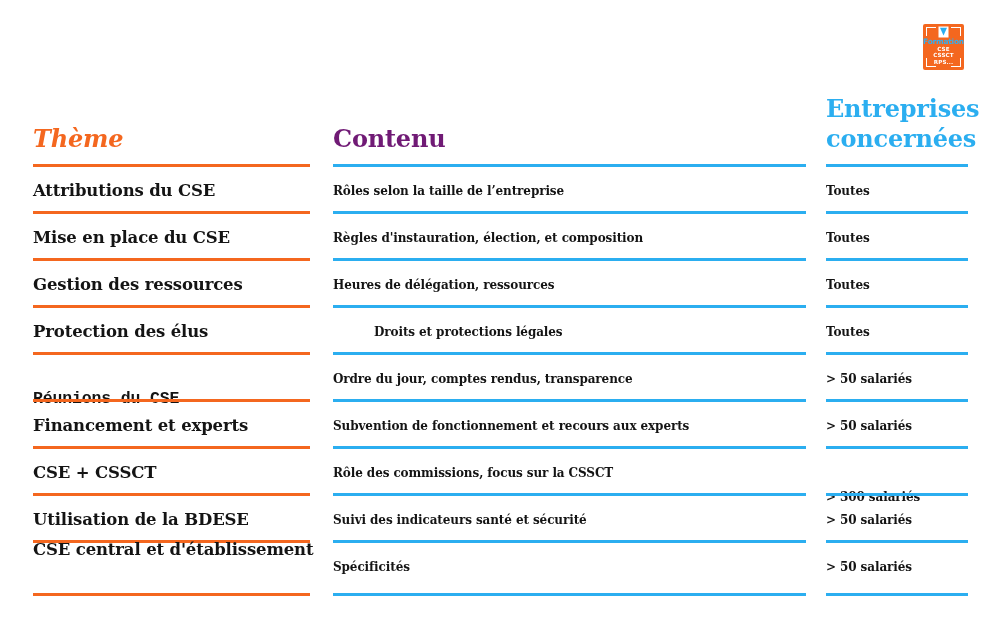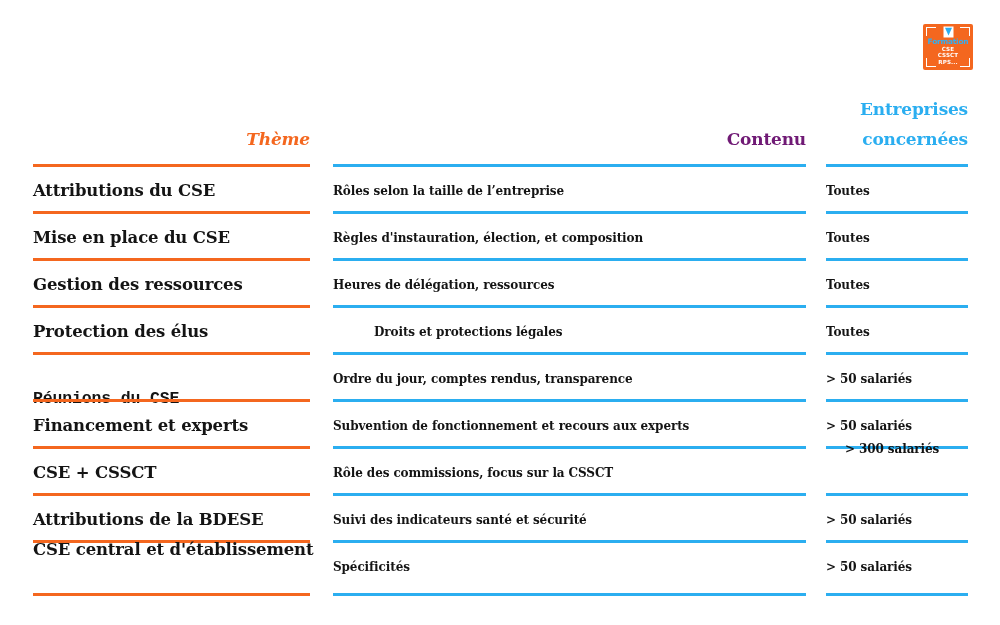--- a/index.html
+++ b/index.html
@@ -21,21 +21,21 @@
     width: 1000px;
     height: 625px;
     box-sizing: border-box;
   }
 
   
   .logo {
     position: absolute;
     top: 24px;
     left: 923px;
-    width: 50px;
+    width: 41px;
     height: 46px;
     background: #F4671F;
     border-radius: 2px;
     box-sizing: border-box;
     padding: 3px;
   }
   .logo-inner {
     position: relative;
     width: 100%;
     height: 100%;
@@ -114,24 +114,24 @@
   }
   .col-theme      { left: 33px;  width: 277px; }
   .col-contenu    { left: 333px; width: 473px; }
   .col-entreprise { left: 826px; width: 142px; }
 
   .col-head {
     position: absolute;
     left: 0;
     right: 0;
     bottom: 0;
-    text-align: right;
+    text-align: left;
     font-family: "DejaVu Serif", "Liberation Serif", serif;
     font-weight: 700;
-    font-size: 17px;
+    font-size: 24px;
     line-height: 30px;
     letter-spacing: -0.2px;
   }
   .head-zone {
     position: absolute;
     left: 0; right: 0;
     top: 88px;
     height: 66px;
   }
   .col-theme .col-head      { color: #F4671F; font-style: italic; }
@@ -204,21 +204,21 @@
           <div class="cell cell-theme" style="top: 275px;">Gestion des ressources</div>
           <div class="rule rule-orange" style="top: 305px;"></div>
           <div class="cell cell-theme" style="top: 322px;">Protection des élus</div>
           <div class="rule rule-orange" style="top: 352px;"></div>
           <div class="cell cell-theme" style="top: 389px; font-family: Liberation Mono, monospace;">Réunions du CSE</div>
           <div class="rule rule-orange" style="top: 399px;"></div>
           <div class="cell cell-theme" style="top: 416px;">Financement et experts</div>
           <div class="rule rule-orange" style="top: 446px;"></div>
           <div class="cell cell-theme" style="top: 463px;">CSE + CSSCT</div>
           <div class="rule rule-orange" style="top: 493px;"></div>
-          <div class="cell cell-theme" style="top: 510px;">Attributions de la BDESE</div>
+          <div class="cell cell-theme" style="top: 510px;">Utilisation de la BDESE</div>
           <div class="rule rule-orange" style="top: 540px;"></div>
           <div class="cell cell-theme" style="top: 540px;">CSE central et d'établissement</div>
           <div class="rule rule-orange" style="top: 593px;"></div>
         </div>
     </div>
 
     <div class="col col-contenu">
       <div class="head-zone">
         <div class="col-head">Contenu</div>
       </div>
@@ -256,21 +256,21 @@
           <div class="cell cell-plain" style="top: 228px;">Toutes</div>
           <div class="rule rule-blue" style="top: 258px;"></div>
           <div class="cell cell-plain" style="top: 275px;">Toutes</div>
           <div class="rule rule-blue" style="top: 305px;"></div>
           <div class="cell cell-plain" style="top: 322px;">Toutes</div>
           <div class="rule rule-blue" style="top: 352px;"></div>
           <div class="cell cell-plain" style="top: 369px;">&gt; 50 salariés</div>
           <div class="rule rule-blue" style="top: 399px;"></div>
           <div class="cell cell-plain" style="top: 416px;">&gt; 50 salariés</div>
           <div class="rule rule-blue" style="top: 446px;"></div>
-          <div class="cell cell-plain" style="top: 439px; margin-left: 19px;">&gt; 300 salariés</div>
+          <div class="cell cell-plain" style="top: 487px;">&gt; 300 salariés</div>
           <div class="rule rule-blue" style="top: 493px;"></div>
           <div class="cell cell-plain" style="top: 510px;">&gt; 50 salariés</div>
           <div class="rule rule-blue" style="top: 540px;"></div>
           <div class="cell cell-plain" style="top: 557px;">&gt; 50 salariés</div>
           <div class="rule rule-blue" style="top: 593px;"></div>
         </div>
     </div>
 
   </div>
 </div>

